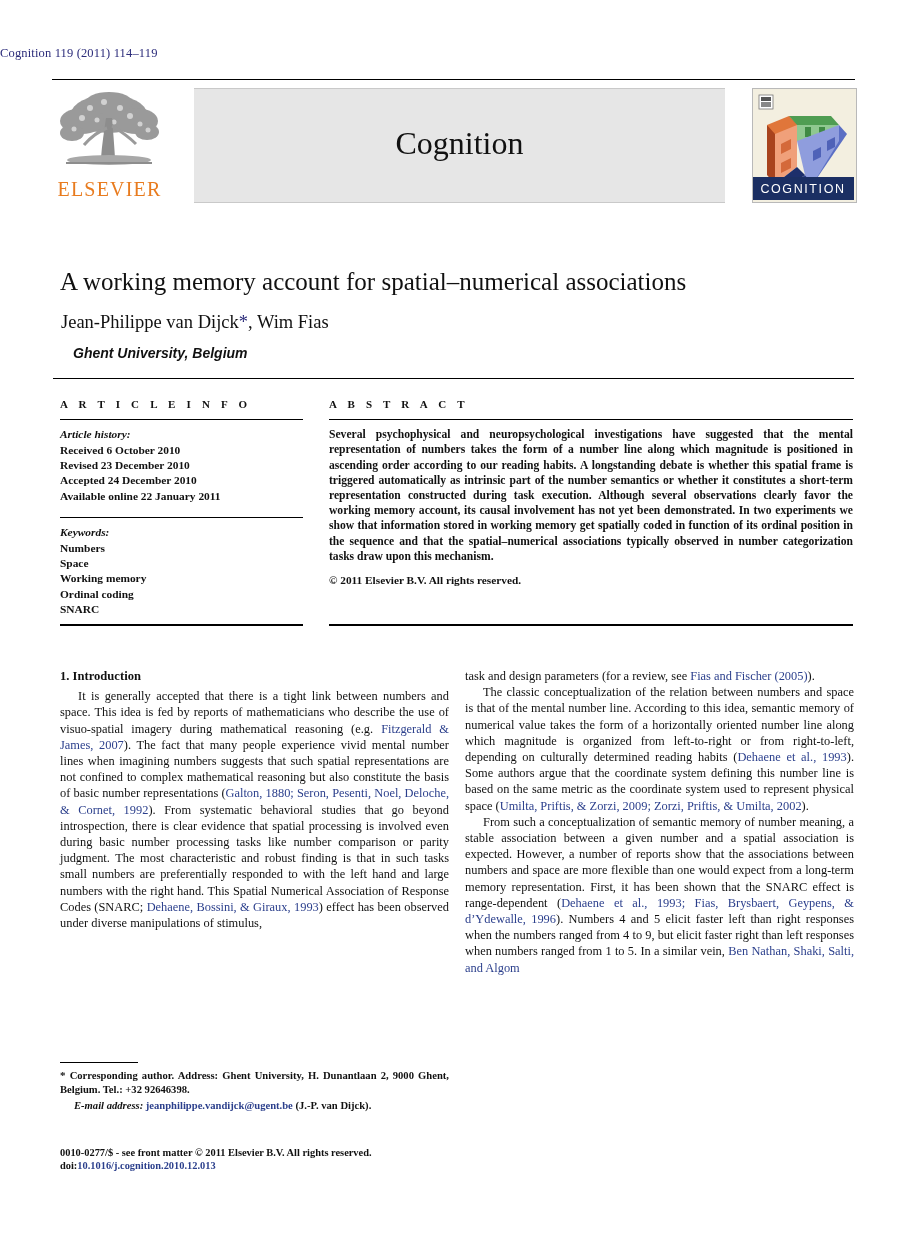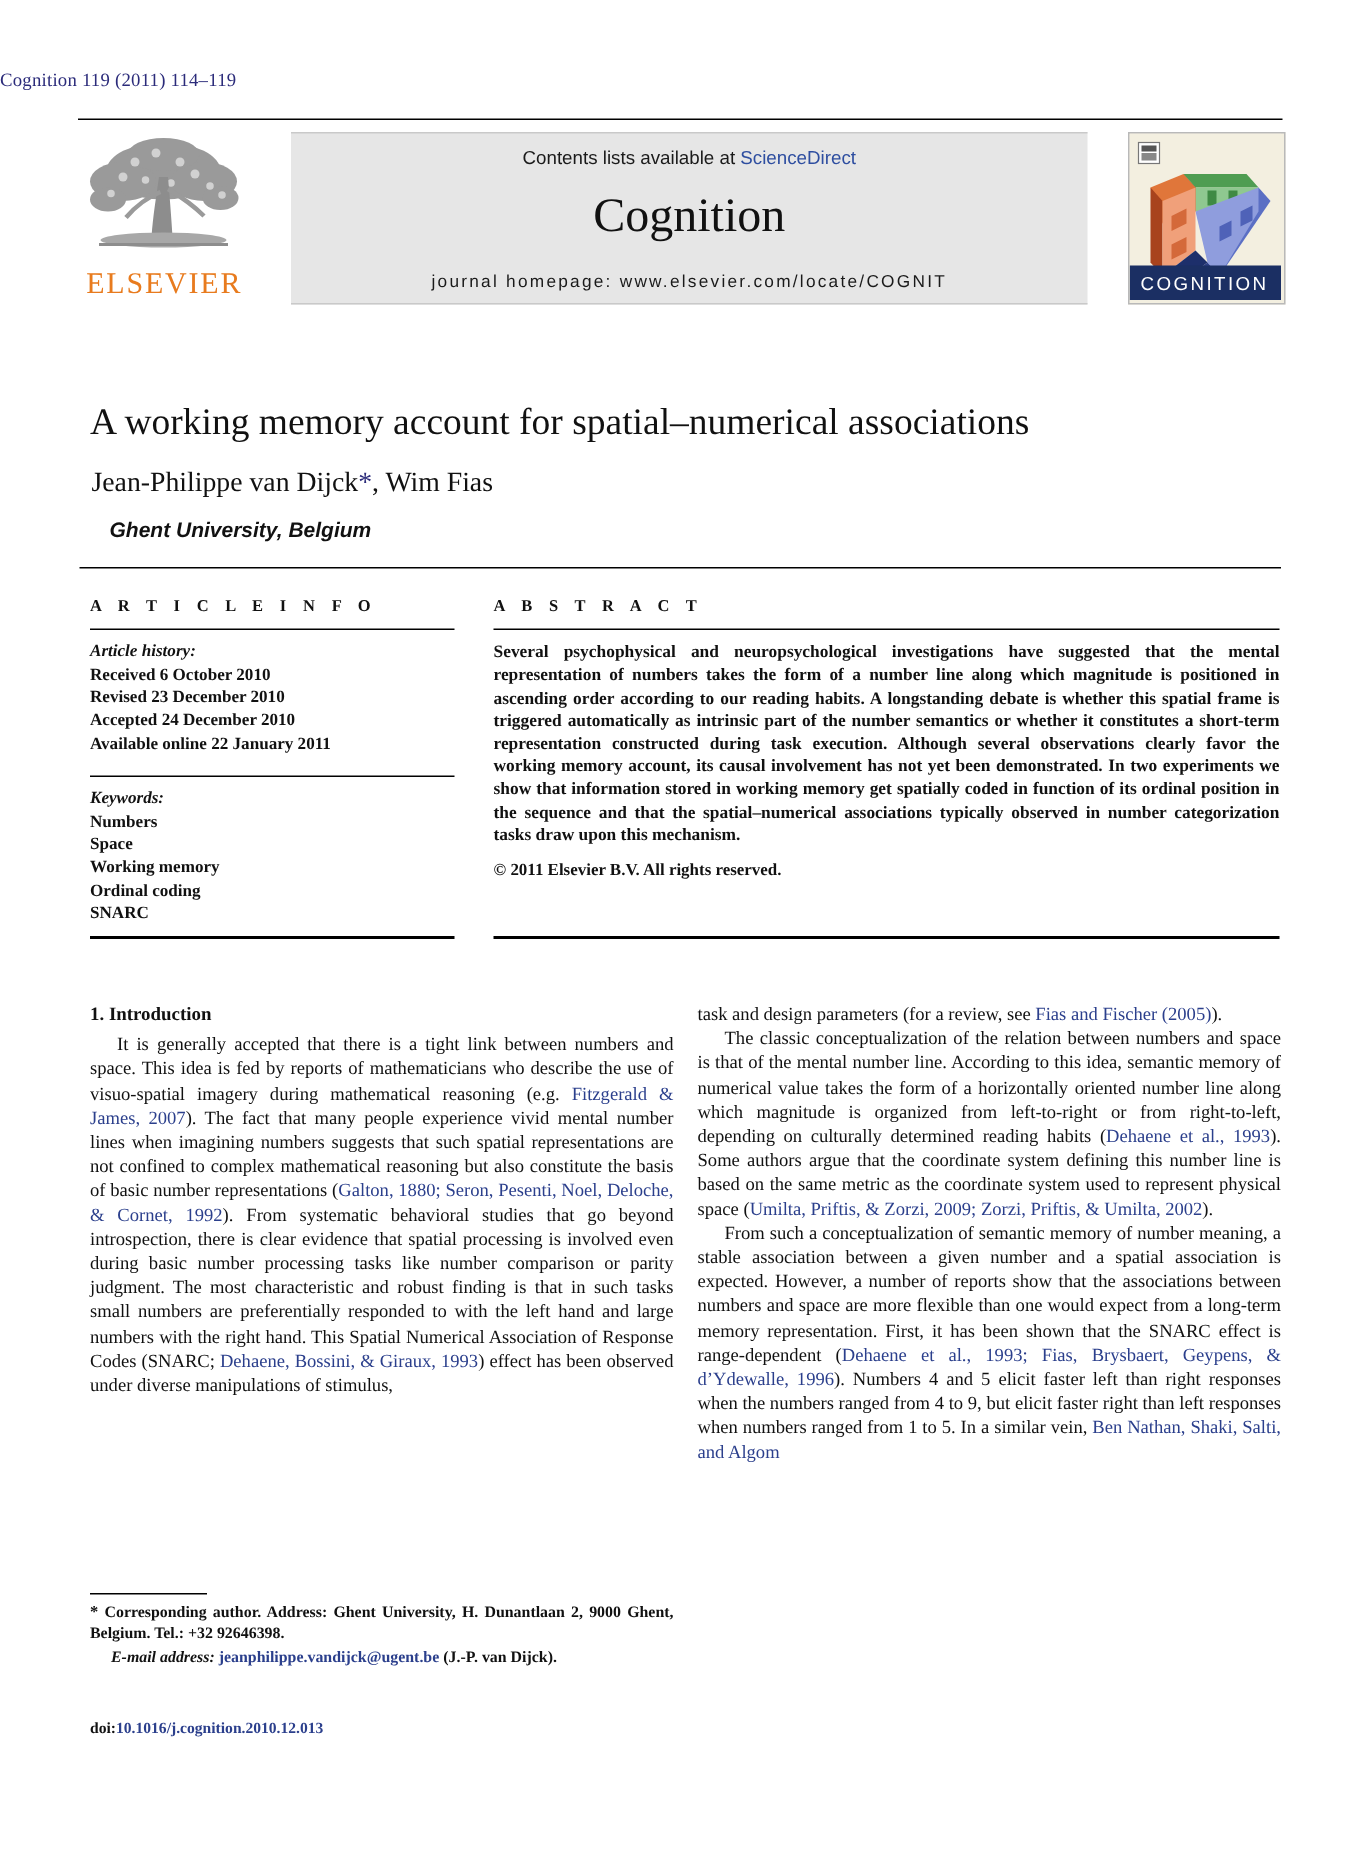--- a/index.html
+++ b/index.html
@@ -337,25 +337,21 @@
       <path d="M54 30 C52 44 50 56 49 70 L63 70 C62 54 61 42 60 30 Z" fill="#8d8d8d"></path>
       <path d="M55 40 C45 44 38 50 32 57" stroke="#9a9a9a" stroke-width="3" fill="none"></path>
       <path d="M60 38 C70 44 78 50 84 56" stroke="#9a9a9a" stroke-width="3" fill="none"></path>
       <ellipse cx="57" cy="72" rx="42" ry="5" fill="#a8a8a8"></ellipse>
       <rect x="14" y="74" width="86" height="2" fill="#8d8d8d"></rect>
     </svg>
     <div class="elsevier-word">ELSEVIER</div>
   </div>
 
   <div class="banner">
-    <div class="banner-contents">
-      <span>Contents lists available at </span><span class="sd">ScienceDirect</span>
-    </div>
     <div class="banner-title">Cognition</div>
-    <div class="banner-homepage">journal homepage: www.elsevier.com/locate/COGNIT</div>
   </div>
 
   <div class="cover">
     <svg width="101" height="111" viewBox="0 0 101 111">
       <rect x="0" y="0" width="101" height="111" fill="#f3efe0"></rect>
       <rect x="6" y="6" width="14" height="14" fill="#ffffff" stroke="#777" stroke-width="0.8"></rect>
       <rect x="8" y="8" width="10" height="4" fill="#555"></rect>
       <rect x="8" y="13" width="10" height="5" fill="#888"></rect>
 
       <polygon points="36,27 78,27 86,36 44,36" fill="#4f9d52"></polygon>
@@ -428,16 +424,17 @@
     <p class="body-par"><span>From such a conceptualization of semantic memory of number meaning, a stable association between a given number and a spatial association is expected. However, a number of reports show that the associations between numbers and space are more flexible than one would expect from a long-term memory representation. First, it has been shown that the SNARC effect is range-dependent (</span><span class="ref">Dehaene et al., 1993; Fias, Brysbaert, Geypens, &amp; d’Ydewalle, 1996</span><span>). Numbers 4 and 5 elicit faster left than right responses when the numbers ranged from 4 to 9, but elicit faster right than left responses when numbers ranged from 1 to 5. In a similar vein, </span><span class="ref">Ben Nathan, Shaki, Salti, and Algom</span></p>
   </div>
 
   <div class="footnote-rule"></div>
   <div class="footnote">
     <span class="fn-star">*</span><span> Corresponding author. Address: Ghent University, H. Dunantlaan 2, 9000 Ghent, Belgium. Tel.: +32 92646398.</span>
     <span class="fn-email"><span class="email-lbl">E-mail address:</span> <span class="ref">jeanphilippe.vandijck@ugent.be</span><span> (J.-P. van Dijck).</span></span>
   </div>
 
   <div class="issn">
+    <div>0010-0277/$ - see front matter © 2011 Elsevier B.V. All rights reserved.</div>
     <div><span>doi:</span><span class="doi">10.1016/j.cognition.2010.12.013</span></div>
   </div>
 
 </div>
 
 </body></html>

